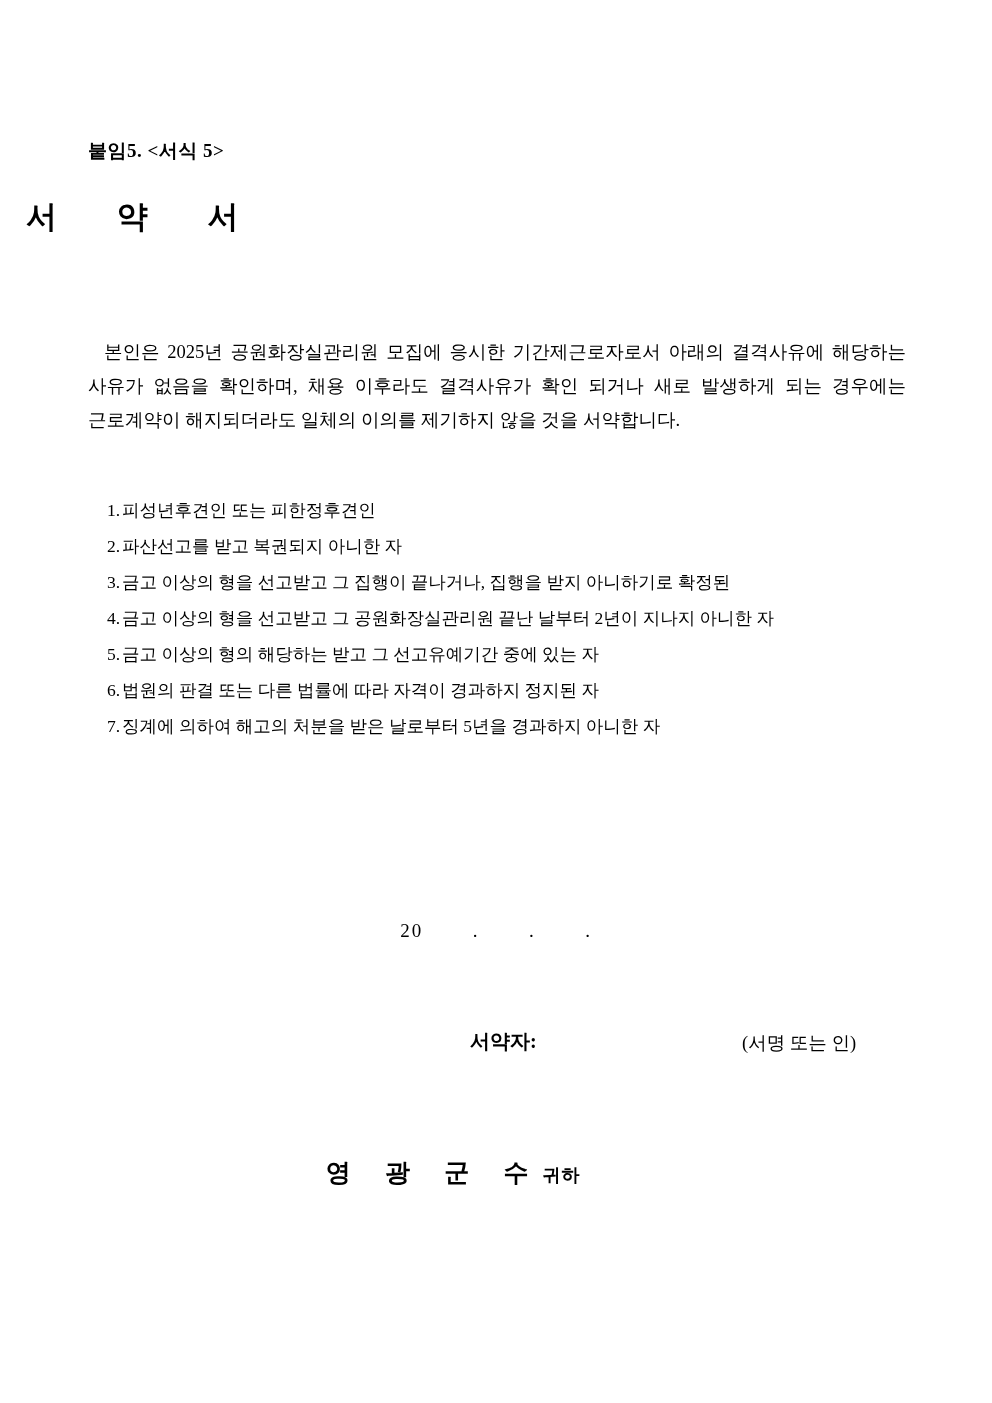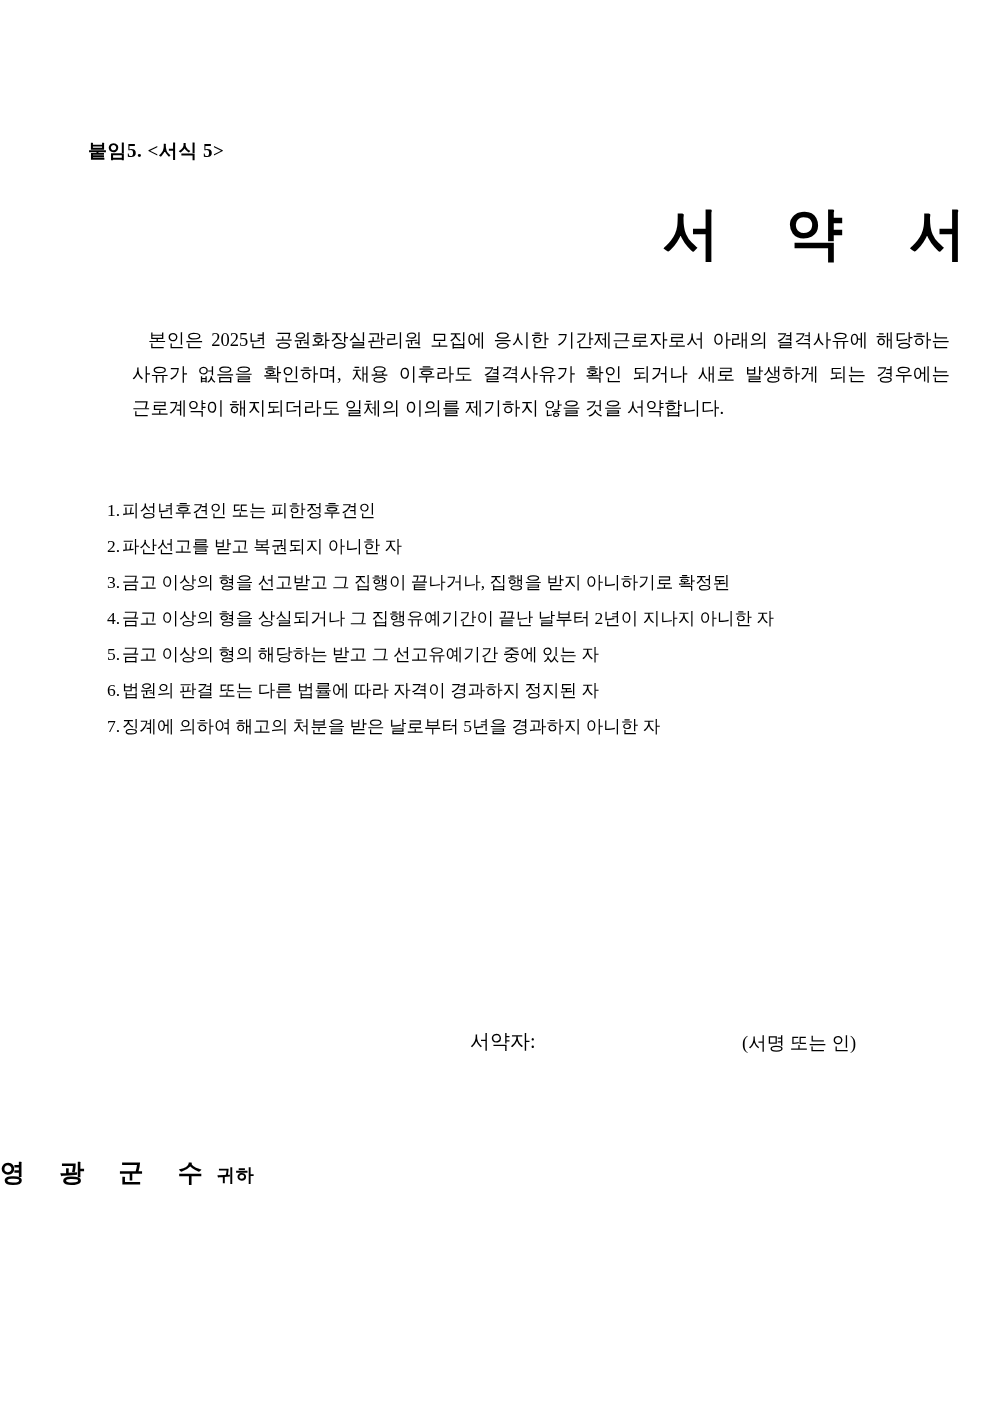--- a/index.html
+++ b/index.html
@@ -31,39 +31,38 @@
     font-weight: bold;
     letter-spacing: 0.5px;
     white-space: nowrap;
   }
 
   .doc-title {
     position: absolute;
     top: 196px;
     left: 0;
     width: 992px;
-    text-align: right;
-    font-size: 57px;
+    text-align: left;
+    font-size: 31px;
     font-weight: bold;
     letter-spacing: 26px;
     text-indent: 26px;
   }
 
   .intro {
     position: absolute;
-    top: 304px;
+    top: 316px;
     left: 88px;
     width: 818px;
     font-size: 18.5px;
     line-height: 34px;
     text-align: justify;
     text-justify: inter-ideograph;
     text-indent: 16px;
     word-break: keep-all;
-    margin-left: 44px;
   }
 
   .clause-list {
     position: absolute;
     top: 492px;
     left: 88px;
     width: 830px;
     margin: 0;
     padding: 0;
     list-style: none;
@@ -108,35 +107,35 @@
     position: absolute;
     top: 1028px;
     left: 0;
     width: 992px;
     font-size: 20px;
   }
   .signer-label {
     position: absolute;
     left: 470px;
     top: 0;
-    font-weight: normal;
+    font-weight: bold;
   }
   .signer-note {
     position: absolute;
     left: 742px;
     top: 2px;
     font-size: 18.5px;
   }
 
   .addressee {
     position: absolute;
     top: 1156px;
     left: 0;
     width: 992px;
-    text-align: left;
+    text-align: center;
     padding-right: 86px;
     box-sizing: border-box;
     font-size: 25px;
     font-weight: bold;
   }
   .addressee .name {
     letter-spacing: 14px;
   }
   .addressee .honorific {
     font-size: 18px;
@@ -163,36 +162,45 @@
     <li class="clause-item">
       <span class="clause-num">2.</span>
       <span class="clause-text">파산선고를 받고 복권되지 아니한 자</span>
     </li>
     <li class="clause-item">
       <span class="clause-num">3.</span>
       <span class="clause-text">금고 이상의 형을 선고받고 그 집행이 끝나거나, 집행을 받지 아니하기로 확정된</span>
     </li>
     <li class="clause-item">
       <span class="clause-num">4.</span>
-      <span class="clause-text">금고 이상의 형을 상실되거나 그 집행유예기간이 끝난 날부터 2년이 지나지 아니한 자</span>
+      <span class="clause-text">금고 이상의 형을 선고받고 그 공원화장실관리원 끝난 날부터 2년이 지나지 아니한 자</span>
     </li>
     <li class="clause-item">
       <span class="clause-num">5.</span>
       <span class="clause-text">금고 이상의 형의 해당하는 받고 그 선고유예기간 중에 있는 자</span>
     </li>
     <li class="clause-item">
       <span class="clause-num">6.</span>
       <span class="clause-text">법원의 판결 또는 다른 법률에 따라 자격이 경과하지 정지된 자</span>
     </li>
     <li class="clause-item">
       <span class="clause-num">7.</span>
       <span class="clause-text">징계에 의하여 해고의 처분을 받은 날로부터 5년을 경과하지 아니한 자</span>
     </li>
   </ol>
 
+  <div class="date-line">
+    <span>20</span>
+    <span class="dot-gap"></span>
+    <span>.</span>
+    <span class="dot-gap"></span>
+    <span>.</span>
+    <span class="dot-gap"></span>
+    <span>.</span>
+  </div>
 
   <div class="signer-row">
     <span class="signer-label">서약자:</span>
     <span class="signer-note">(서명 또는 인)</span>
   </div>
 
   <div class="addressee">
     <span class="name">영 광 군 수</span><span class="honorific">귀하</span>
   </div>
 

